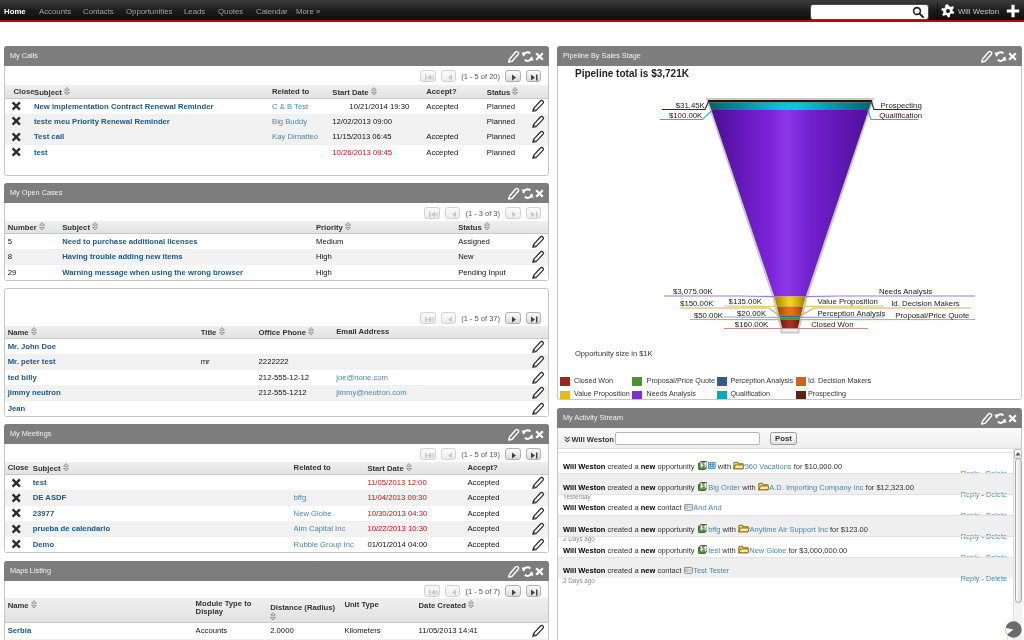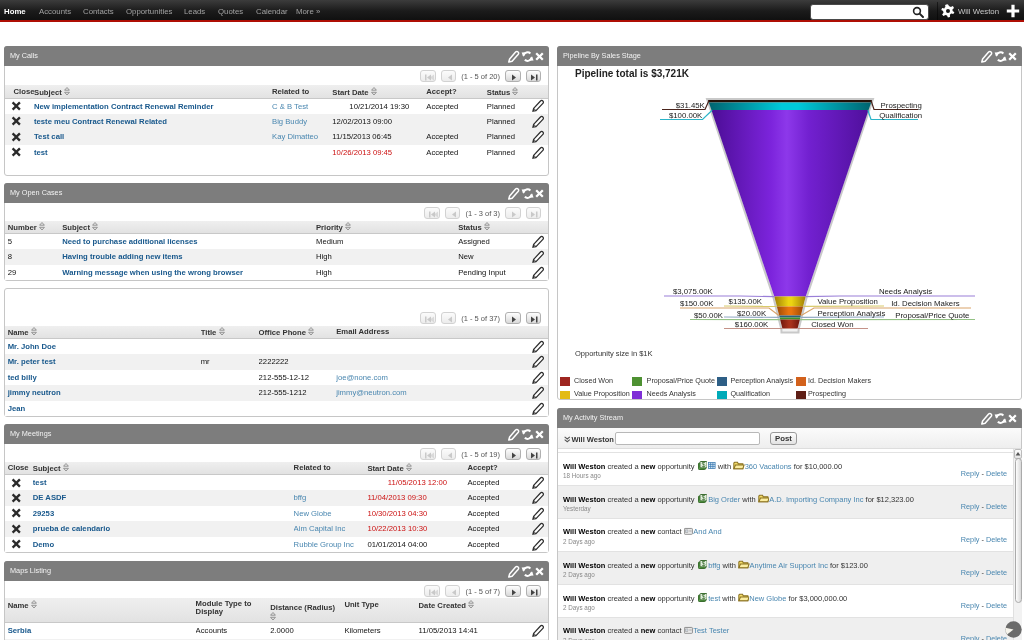--- a/index.html
+++ b/index.html
@@ -38,21 +38,21 @@
   white-space:nowrap; overflow:hidden; }
 table.lst td { height:15.5px; padding:0; white-space:nowrap; overflow:hidden;
   color:#111; }
 table.lst tr.odd td { background:#fff; }
 table.lst tr.even td { background:#f1f1f1; }
 .lnk1 { color:#18588c; font-weight:bold; }
 .lnk2 { color:#4a87b0; }
 .red { color:#cc1111; }
 .lgs { width:10px; height:8.5px; top:1.5px; }
 .lgt { top:0; font-size:7.2px; }
-.ae { position:relative; height:33px; border-top:1px solid #e2e2e2;
+.ae { position:relative; height:21px; border-top:1px solid #e2e2e2;
   font-size:7.5px; color:#333; }
 .ae.even { background:#efefef; }
 .ae .l1 { position:absolute; left:5px; top:8px; white-space:nowrap; }
 .ae .l1 b { color:#000; }
 .ae .ts { position:absolute; left:5px; top:19px; font-size:6.3px; color:#888; }
 .ae .rd { position:absolute; right:6px; top:15.5px; font-size:7.3px; }
 </style>
 </head>
 <body>
 <div id="nav">
@@ -143,21 +143,21 @@
           <td style="padding-left:0px;">Planned</td>
           <td style="padding-left:0px;"><svg width="14" height="13.5" viewBox="0 0 13 13" style="vertical-align:-3px;">
               <path d="M1.6 11.8 L2.3 9.1 L8.9 1.9 A1.6 1.6 0 0 1 11.2 1.9 A1.6 1.6 0 0 1 11.2 4.2 L4.6 11.2 L1.6 11.8 Z" fill="#fff" stroke="#2e2e2e" stroke-width="1.2" stroke-linejoin="round"></path>
               <path d="M2.3 9.1 L4.6 11.2" stroke="#2e2e2e" stroke-width="0.9"></path>
             </svg></td>
         </tr>
         <tr class="even" style="height:15.5px;">
           <td style="padding-left:4.5px;"><svg width="12.5" height="12" viewBox="0 0 11 11" style="vertical-align:-2.5px;">
               <path d="M1.4 2.9 L2.9 1.4 L5.5 4 L8.1 1.4 L9.6 2.9 L7 5.5 L9.6 8.1 L8.1 9.6 L5.5 7 L2.9 9.6 L1.4 8.1 L4 5.5 Z" fill="#2b2b2b"></path>
             </svg></td>
-          <td style="padding-left:0px;"><span class="lnk1">teste meu Contract Renewal Related</span></td>
+          <td style="padding-left:0px;"><span class="lnk1">teste meu Priority Renewal Reminder</span></td>
           <td style="padding-left:0px;"><span class="lnk2">Big Buddy</span></td>
           <td style="padding-left:0px;">12/02/2013 09:00</td>
           <td style="padding-left:0px;"></td>
           <td style="padding-left:0px;">Planned</td>
           <td style="padding-left:0px;"><svg width="14" height="13.5" viewBox="0 0 13 13" style="vertical-align:-3px;">
               <path d="M1.6 11.8 L2.3 9.1 L8.9 1.9 A1.6 1.6 0 0 1 11.2 1.9 A1.6 1.6 0 0 1 11.2 4.2 L4.6 11.2 L1.6 11.8 Z" fill="#fff" stroke="#2e2e2e" stroke-width="1.2" stroke-linejoin="round"></path>
               <path d="M2.3 9.1 L4.6 11.2" stroke="#2e2e2e" stroke-width="0.9"></path>
             </svg></td>
         </tr>
         <tr class="even" style="height:15.5px;">
@@ -417,21 +417,21 @@
             </svg></th>
           <th style="padding-left:0px;">Accept?</th>
           <th style="padding-left:0px;"></th>
         </tr>
         <tr class="odd" style="height:15.5px;">
           <td style="padding-left:4.5px;"><svg width="12.5" height="12" viewBox="0 0 11 11" style="vertical-align:-2.5px;">
               <path d="M1.4 2.9 L2.9 1.4 L5.5 4 L8.1 1.4 L9.6 2.9 L7 5.5 L9.6 8.1 L8.1 9.6 L5.5 7 L2.9 9.6 L1.4 8.1 L4 5.5 Z" fill="#2b2b2b"></path>
             </svg></td>
           <td style="padding-left:0px;"><span class="lnk1">test</span></td>
           <td style="padding-left:0px;"></td>
-          <td style="padding-left:0px;text-align:center;"><span class="red">11/05/2013 12:00</span></td>
+          <td style="padding-left:0px;"><span class="red">11/05/2013 12:00</span></td>
           <td style="padding-left:0px;">Accepted</td>
           <td style="padding-left:0px;"><svg width="14" height="13.5" viewBox="0 0 13 13" style="vertical-align:-3px;">
               <path d="M1.6 11.8 L2.3 9.1 L8.9 1.9 A1.6 1.6 0 0 1 11.2 1.9 A1.6 1.6 0 0 1 11.2 4.2 L4.6 11.2 L1.6 11.8 Z" fill="#fff" stroke="#2e2e2e" stroke-width="1.2" stroke-linejoin="round"></path>
               <path d="M2.3 9.1 L4.6 11.2" stroke="#2e2e2e" stroke-width="0.9"></path>
             </svg></td>
         </tr>
         <tr class="even" style="height:15.5px;">
           <td style="padding-left:4.5px;"><svg width="12.5" height="12" viewBox="0 0 11 11" style="vertical-align:-2.5px;">
               <path d="M1.4 2.9 L2.9 1.4 L5.5 4 L8.1 1.4 L9.6 2.9 L7 5.5 L9.6 8.1 L8.1 9.6 L5.5 7 L2.9 9.6 L1.4 8.1 L4 5.5 Z" fill="#2b2b2b"></path>
             </svg></td>
@@ -441,21 +441,21 @@
           <td style="padding-left:0px;">Accepted</td>
           <td style="padding-left:0px;"><svg width="14" height="13.5" viewBox="0 0 13 13" style="vertical-align:-3px;">
               <path d="M1.6 11.8 L2.3 9.1 L8.9 1.9 A1.6 1.6 0 0 1 11.2 1.9 A1.6 1.6 0 0 1 11.2 4.2 L4.6 11.2 L1.6 11.8 Z" fill="#fff" stroke="#2e2e2e" stroke-width="1.2" stroke-linejoin="round"></path>
               <path d="M2.3 9.1 L4.6 11.2" stroke="#2e2e2e" stroke-width="0.9"></path>
             </svg></td>
         </tr>
         <tr class="odd" style="height:15.5px;">
           <td style="padding-left:4.5px;"><svg width="12.5" height="12" viewBox="0 0 11 11" style="vertical-align:-2.5px;">
               <path d="M1.4 2.9 L2.9 1.4 L5.5 4 L8.1 1.4 L9.6 2.9 L7 5.5 L9.6 8.1 L8.1 9.6 L5.5 7 L2.9 9.6 L1.4 8.1 L4 5.5 Z" fill="#2b2b2b"></path>
             </svg></td>
-          <td style="padding-left:0px;"><span class="lnk1">29253</span></td>
+          <td style="padding-left:0px;"><span class="lnk1">23977</span></td>
           <td style="padding-left:0px;"><span class="lnk2">New Globe</span></td>
           <td style="padding-left:0px;"><span class="red">10/30/2013 04:30</span></td>
           <td style="padding-left:0px;">Accepted</td>
           <td style="padding-left:0px;"><svg width="14" height="13.5" viewBox="0 0 13 13" style="vertical-align:-3px;">
               <path d="M1.6 11.8 L2.3 9.1 L8.9 1.9 A1.6 1.6 0 0 1 11.2 1.9 A1.6 1.6 0 0 1 11.2 4.2 L4.6 11.2 L1.6 11.8 Z" fill="#fff" stroke="#2e2e2e" stroke-width="1.2" stroke-linejoin="round"></path>
               <path d="M2.3 9.1 L4.6 11.2" stroke="#2e2e2e" stroke-width="0.9"></path>
             </svg></td>
         </tr>
         <tr class="even" style="height:15.5px;">
           <td style="padding-left:4.5px;"><svg width="12.5" height="12" viewBox="0 0 11 11" style="vertical-align:-2.5px;">

